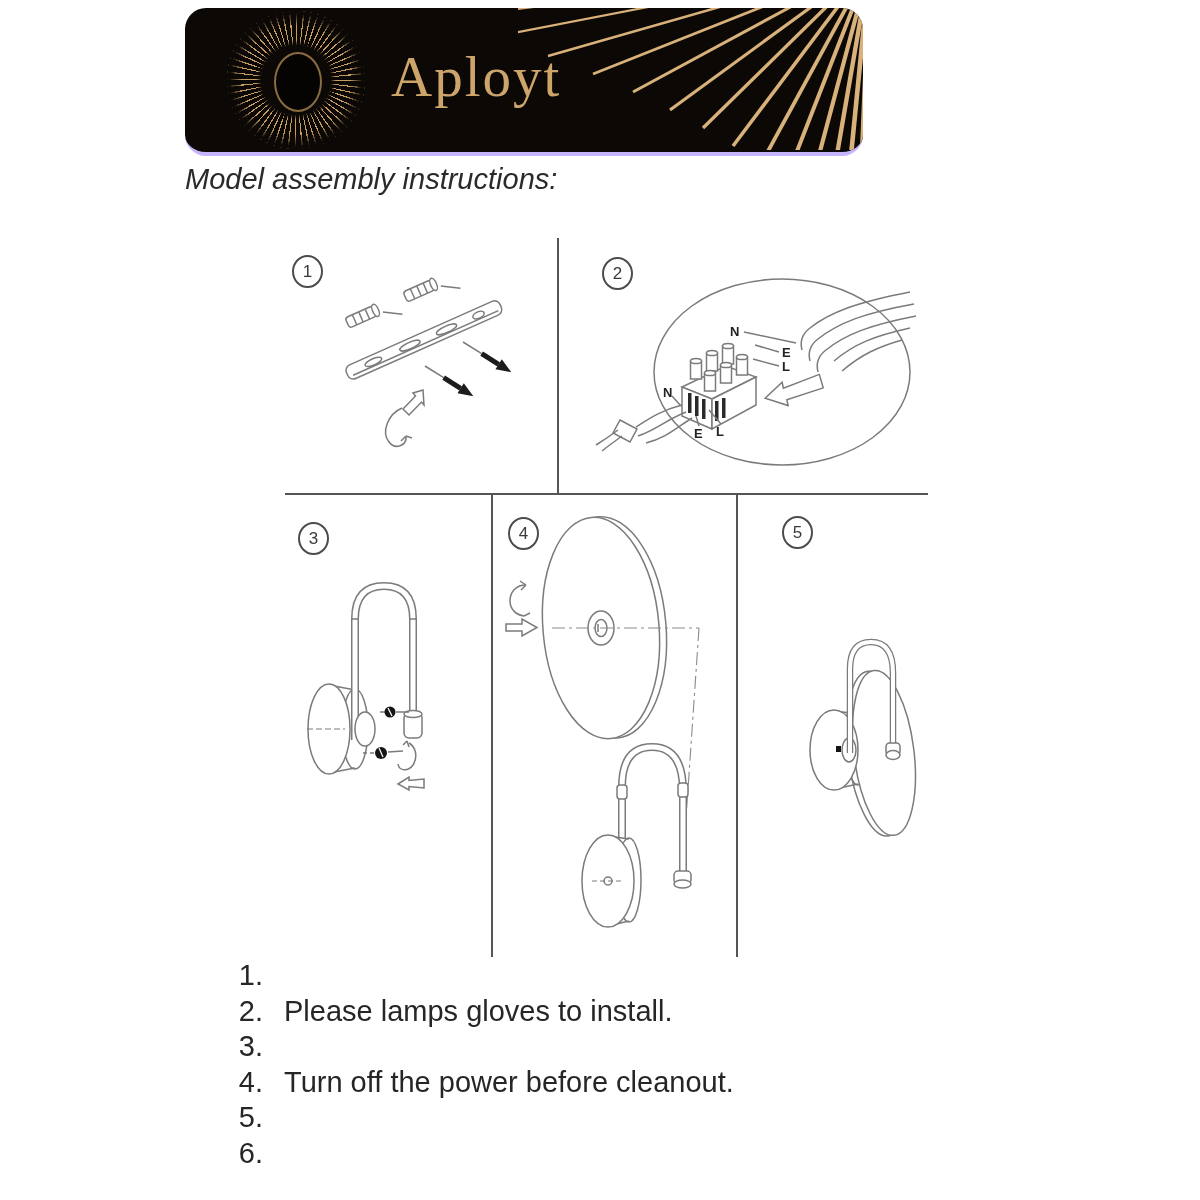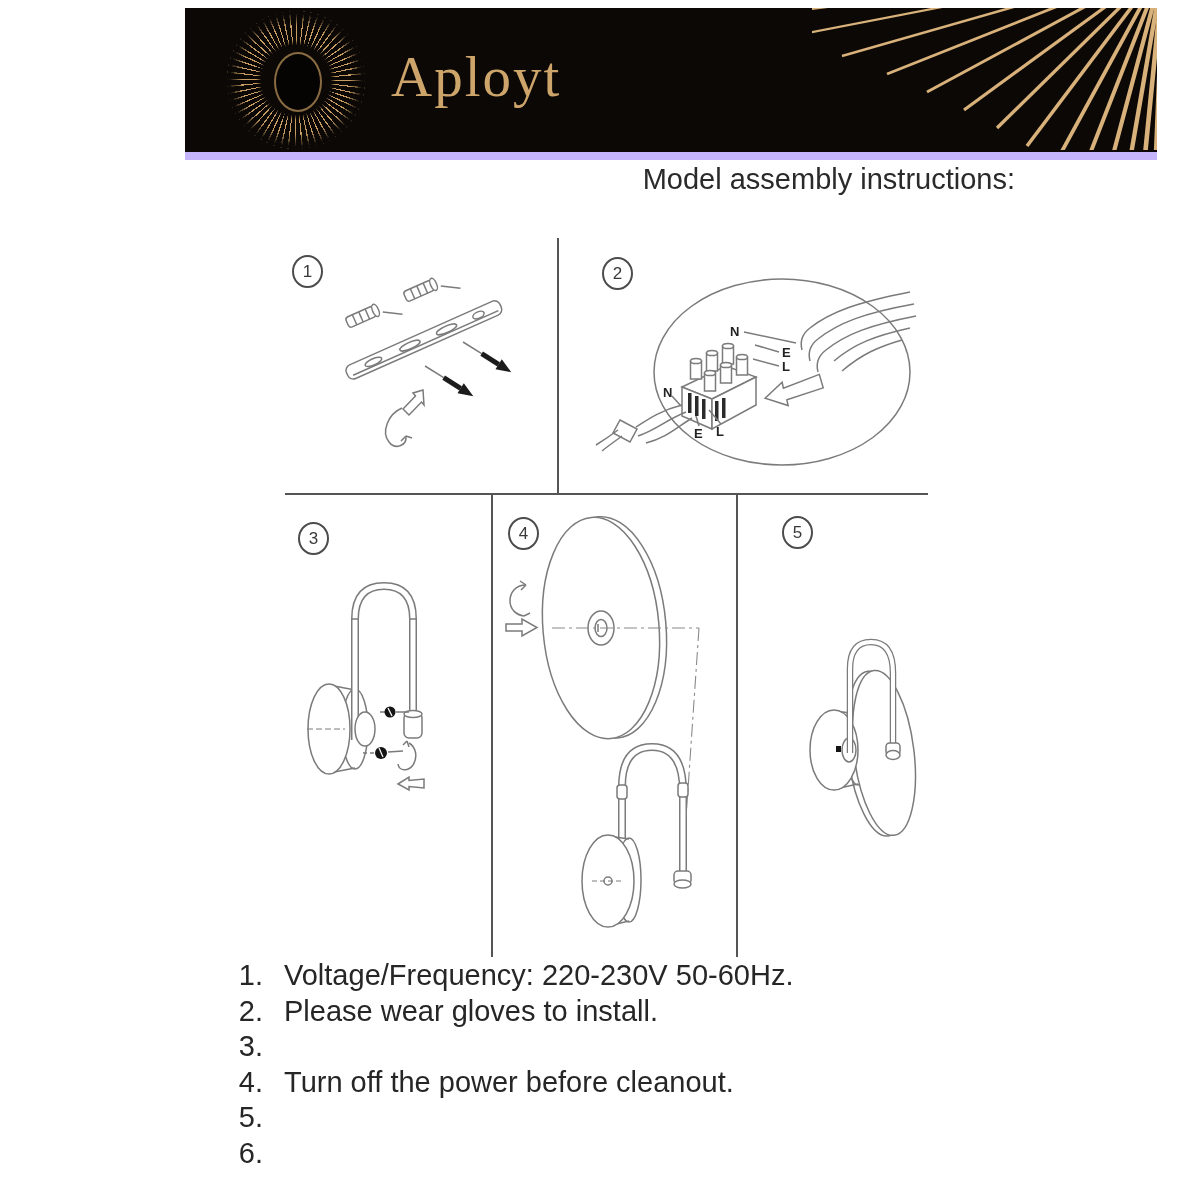--- a/index.html
+++ b/index.html
@@ -1,37 +1,37 @@
 <!DOCTYPE html>
 <html><head>
 <meta charset="utf-8">
 <style>
   html,body { margin:0; padding:0; background:#ffffff; }
   body { width:1200px; height:1200px; font-family:"Liberation Sans", sans-serif; }
   .page { position:relative; width:1200px; height:1200px; background:#fff; overflow:hidden; }
 
   
-  .banner { position:absolute; left:185px; top:8px; width:972px; height:144px;
-            background:#0b0806; border-bottom:8px solid #c4b5fd; overflow:hidden; }
+  .banner { position:absolute; left:185px; top:8px; width:678px; height:144px;
+            background:#0b0806; border-bottom:4px solid #c4b5fd; overflow:hidden;border-radius:21px; }
   .logo-burst { position:absolute; left:42px; top:3px; width:138px; height:138px; }
   .burst-rays { position:absolute; left:0; top:0; right:0; bottom:0; border-radius:50%;
             background:#0b0806;
             background:repeating-conic-gradient(#c79d62 0deg 1.3deg, #0b0806 1.3deg 6deg); }
   .burst-fade { position:absolute; left:0; top:0; right:0; bottom:0; border-radius:50%;
             background:radial-gradient(circle closest-side, #0b0806 0 50%, rgba(11,8,6,0) 58% 78%, #0b0806 97%); }
   .burst-ring { position:absolute; left:50%; top:50%; width:44px; height:56px; margin:-28px 0 0 -22px;
             border:2px solid #8a6c42; border-radius:50%; background:#060403; }
   .brand-name { position:absolute; left:206px; top:50%; transform:translateY(-55%);
             font-family:"Liberation Serif", serif; font-size:57px; font-weight:400;
             color:#cda46a; letter-spacing:2px; }
   .corner-rays { position:absolute; right:0; top:0; width:345px; height:142px; }
 
   
-  .title-block { position:absolute; left:185px; top:163px; width:830px; text-align:right;
-            color:#2a2a2a; }
+  .title-block { position:absolute; left:185px; top:163px; width:830px; text-align:left;
+            color:#2a2a2a;font-style:italic; }
   .title-line { font-size:29px; line-height:33px; }
 
   
   .divider { position:absolute; background:#555; }
   .div-v1 { left:557px; top:238px; width:2px;  height:256px; }
   .div-h  { left:285px; top:493px; width:643px; height:2px;  }
   .div-v2 { left:491px; top:495px; width:2px;  height:462px; }
   .div-v3 { left:736px; top:495px; width:2px;  height:462px; }
 
   .step-circle { position:absolute; width:27px; height:29px; border:2px solid #4c4c4c;
@@ -339,25 +339,24 @@
           <rect x="149" y="248" width="14" height="12" rx="3.5" fill="#fff"></rect>
           <ellipse cx="156" cy="260" rx="7" ry="4.5" fill="#fff"></ellipse>
         </g>
       </g>
     </svg>
   </div>
 
   <section class="inst">
     <div class="inst-row">
       <span class="inst-num">1.</span>
-      <span class="inst-text">Voltage/Frequency: 220-230V 50-60Hz.</span>
     </div>
     <div class="inst-row">
       <span class="inst-num">2.</span>
-      <span class="inst-text">Please wear gloves to install.</span>
+      <span class="inst-text">Please lamps gloves to install.</span>
     </div>
     <div class="inst-row">
       <span class="inst-num">3.</span>
     </div>
     <div class="inst-row">
       <span class="inst-num">4.</span>
       <span class="inst-text">Turn off the power before cleanout.</span>
     </div>
     <div class="inst-row">
       <span class="inst-num">5.</span>

